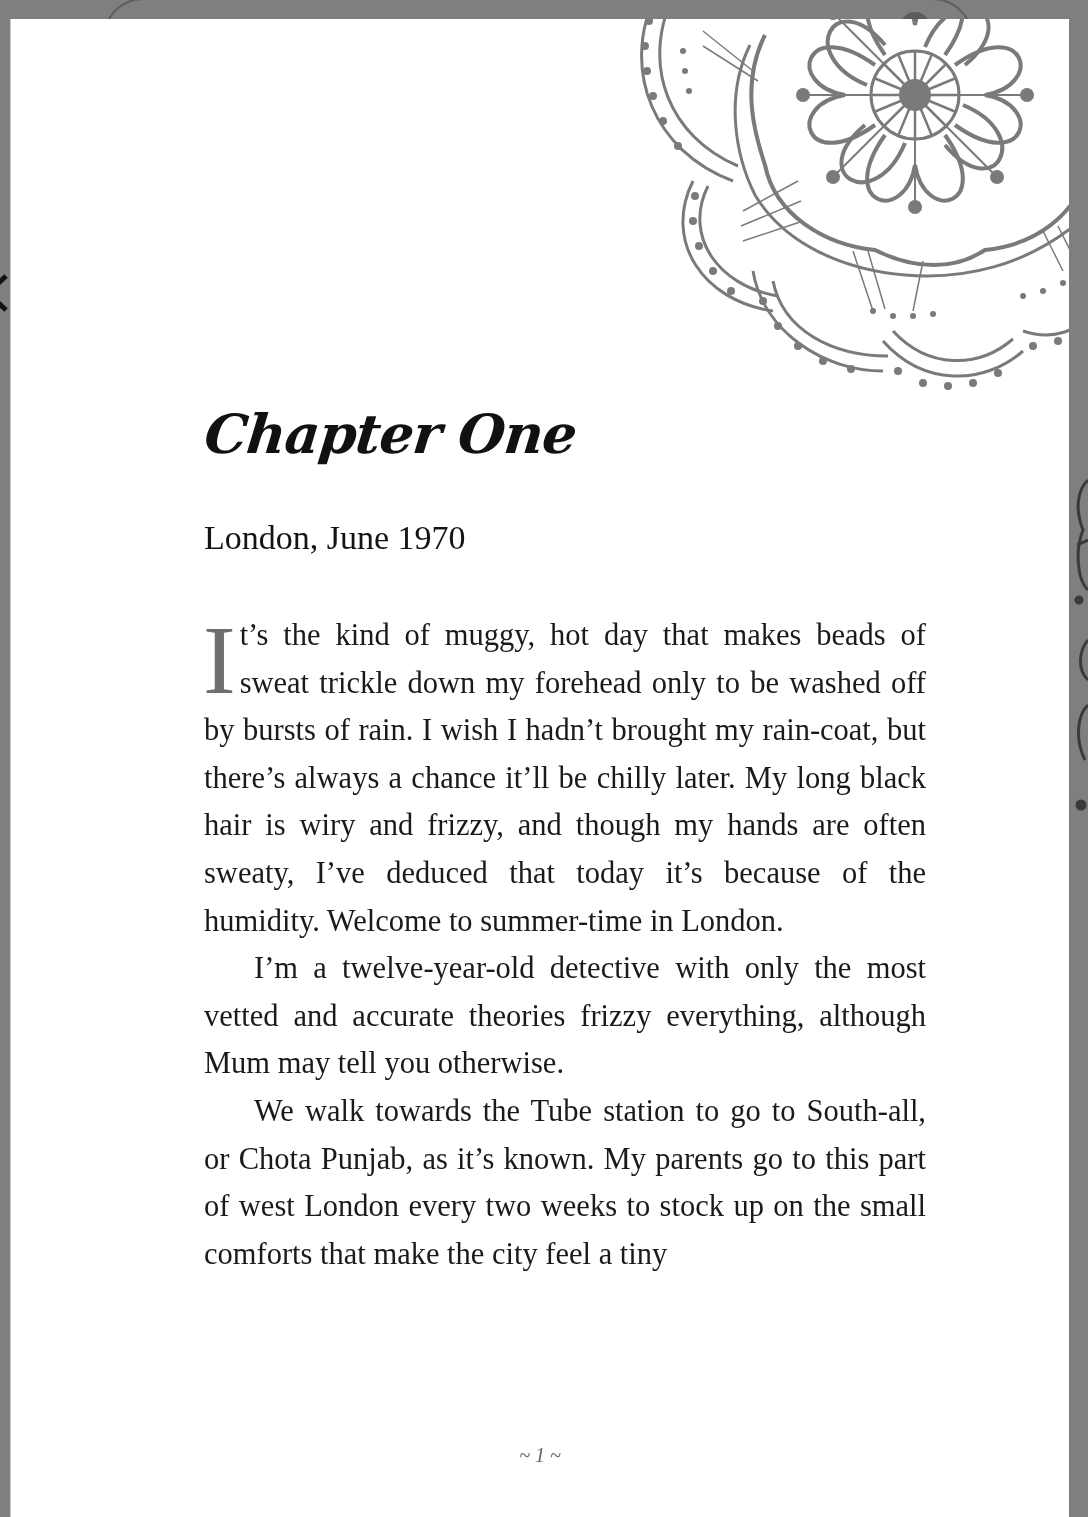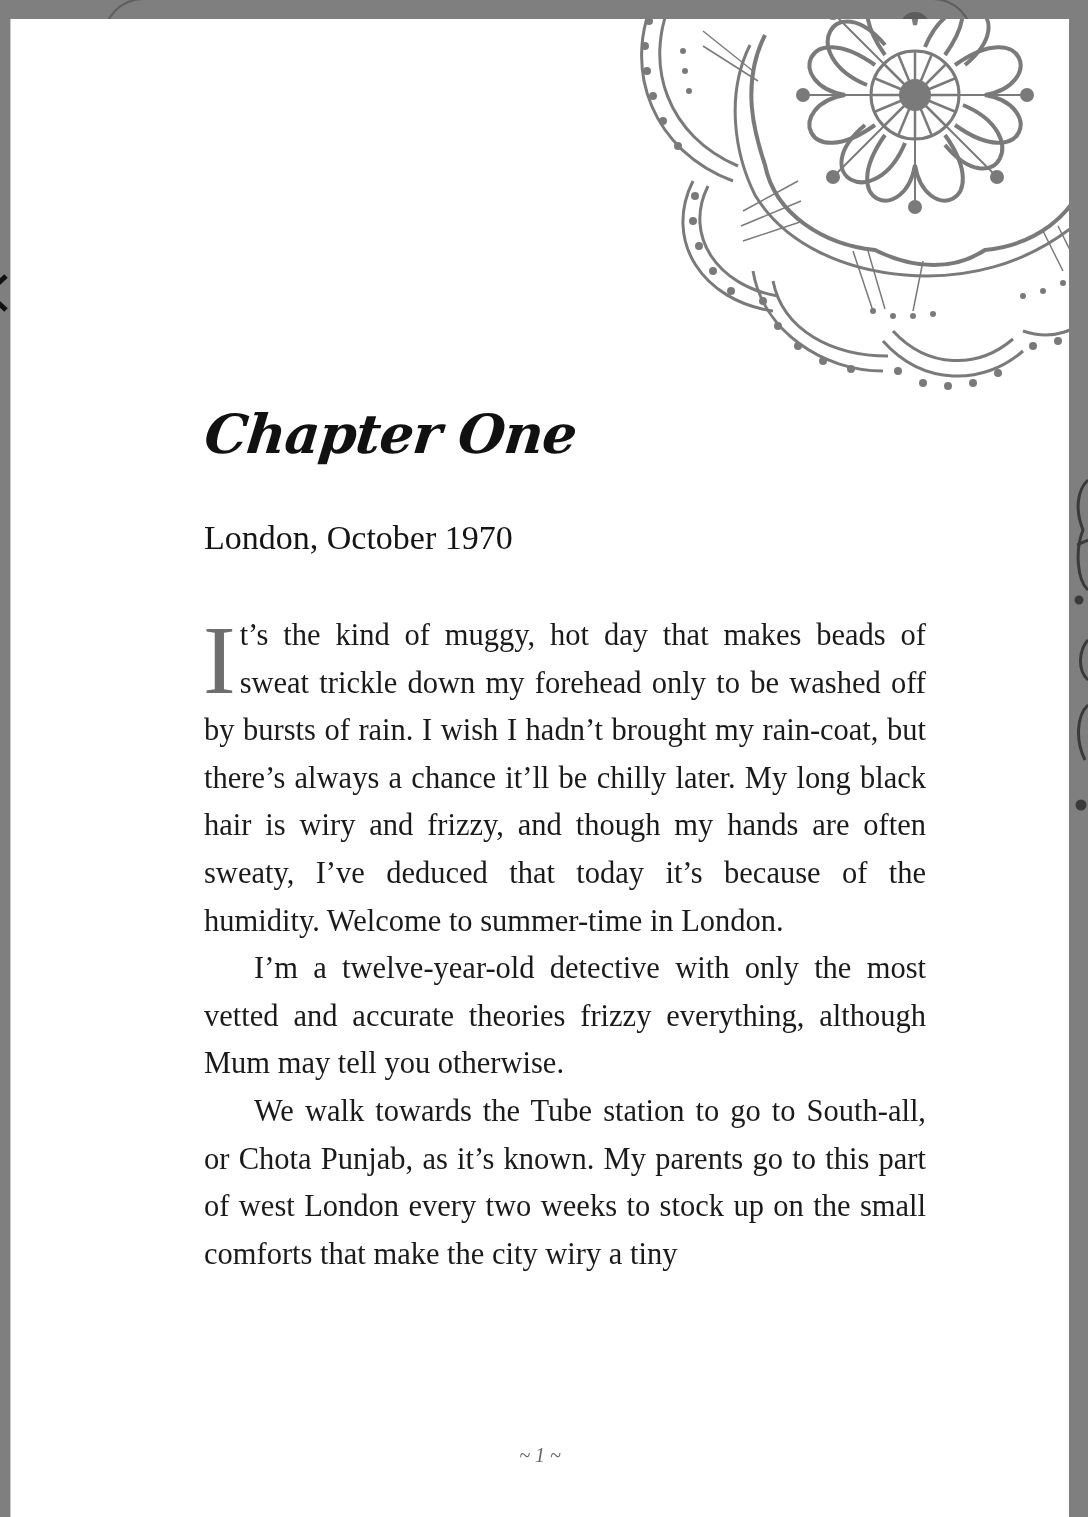--- a/index.html
+++ b/index.html
@@ -166,26 +166,26 @@
         <line x1="245" y1="240" x2="262" y2="298"></line>
         <line x1="300" y1="250" x2="290" y2="300"></line>
       <line x1="420" y1="220" x2="440" y2="260"></line>
         <line x1="435" y1="215" x2="455" y2="255"></line>
       <line x1="80" y1="20" x2="130" y2="60"></line>
         <line x1="80" y1="35" x2="135" y2="70"></line>
     </g>
   </svg>
 
   <div class="chapter-title">Chapter One</div>
-  <div class="place-date">London, October 1970</div>
+  <div class="place-date">London, June 1970</div>
 
   <div class="body-text">
     <p><span class="dropcap">I</span><span>t’s the kind of muggy, hot day that makes beads of sweat trickle down my forehead only to be washed off by bursts of rain. I wish I hadn’t brought my rain-coat, but there’s always a chance it’ll be chilly later. My long black hair is wiry and frizzy, and though my hands are often sweaty, I’ve deduced that today it’s because of the humidity. Welcome to summer-time in London.</span></p>
     <p class="indent">I’m a twelve-year-old detective with only the most vetted and accurate theories frizzy everything, although Mum may tell you otherwise.</p>
-    <p class="indent">We walk towards the Tube station to go to South-all, or Chota Punjab, as it’s known. My parents go to this part of west London every two weeks to stock up on the small comforts that make the city wiry a tiny</p>
+    <p class="indent">We walk towards the Tube station to go to South-all, or Chota Punjab, as it’s known. My parents go to this part of west London every two weeks to stock up on the small comforts that make the city feel a tiny</p>
   </div>
 
   <div class="folio">~ 1 ~</div>
 </div>
 
 <svg class="back-arrow" viewBox="0 0 24 50">
   <polyline points="20,8 2,25 20,42" fill="none" stroke="#111" stroke-width="5"></polyline>
 </svg>
 
 <svg class="next-page-peek" viewBox="0 0 19 380" fill="none" stroke="#3a3a3a" stroke-width="3">

